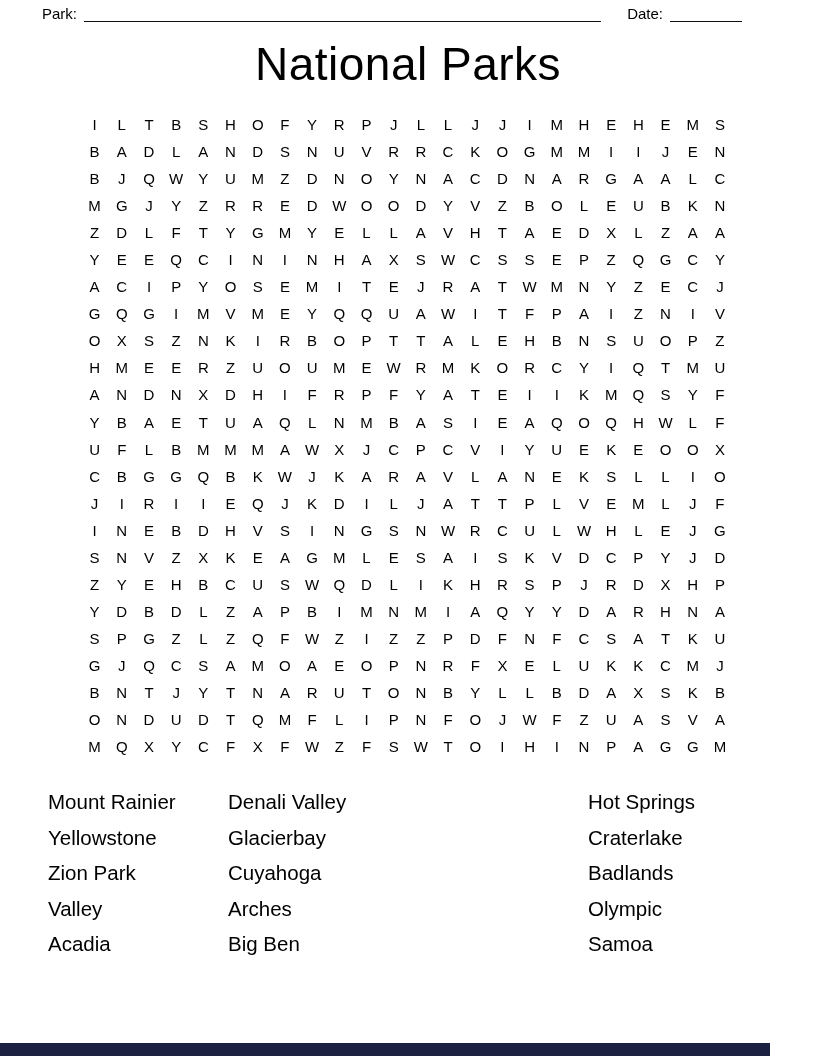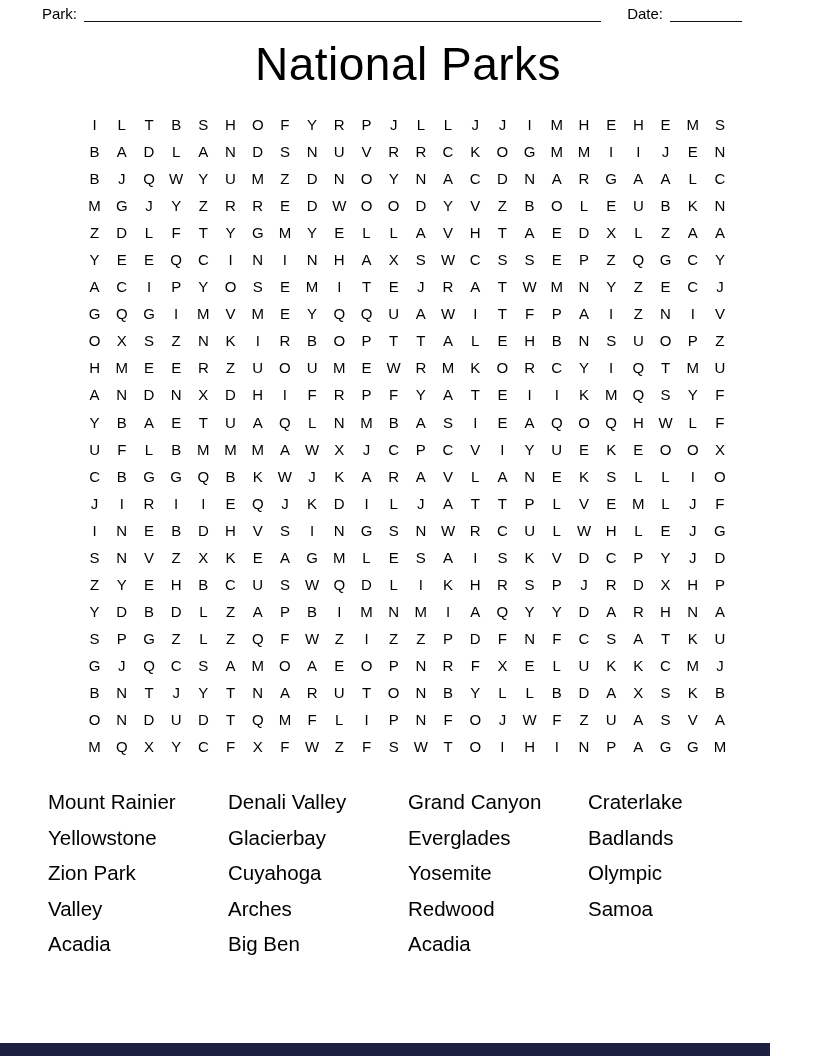--- a/index.html
+++ b/index.html
@@ -638,28 +638,22 @@
       <div class="word">Valley</div>
       <div class="word">Acadia</div>
     </div>
   <div class="wordcol col-1">
       <div class="word">Denali Valley</div>
       <div class="word">Glacierbay</div>
       <div class="word">Cuyahoga</div>
       <div class="word">Arches</div>
       <div class="word">Big Ben</div>
     </div>
-  <div class="wordcol col-2">
-      <div class="word">Grand Canyon</div>
-      <div class="word">Everglades</div>
-      <div class="word">Yosemite</div>
-      <div class="word">Redwood</div>
-      <div class="word">Acadia</div>
-    </div>
   <div class="wordcol col-3">
+      <div class="word">Hot Springs</div>
       <div class="word">Craterlake</div>
       <div class="word">Badlands</div>
       <div class="word">Olympic</div>
       <div class="word">Samoa</div>
     </div>
 
   <div class="footer-bar" style="background: rgb(28, 33, 66);"></div>
 
 </div>
 

